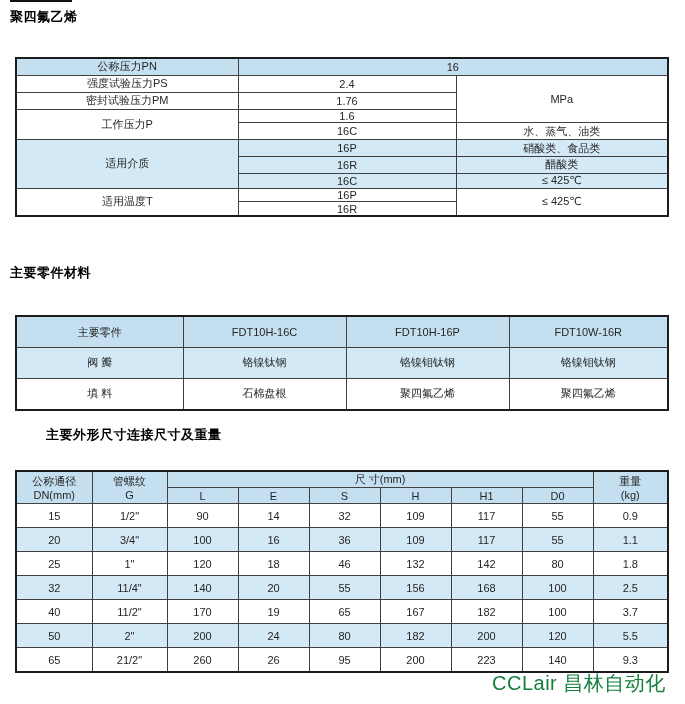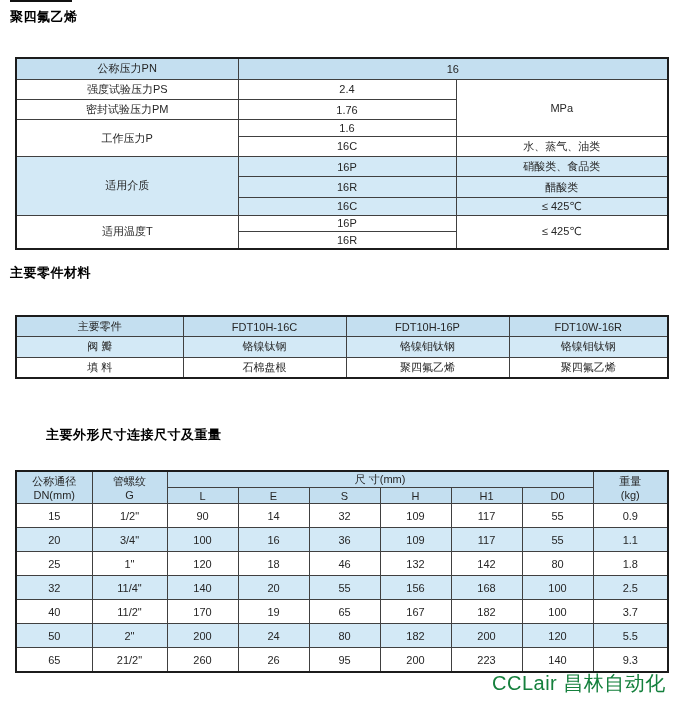--- a/index.html
+++ b/index.html
@@ -17,22 +17,22 @@
   #title2 { top:264px; }
   #title3 { top:426px;margin-left:36px; }
   table {
     position:absolute; left:15px; border-collapse:collapse; table-layout:fixed;
     border:2px solid #1c1c1c;
   }
   td {
     border:1px solid #404040; text-align:center; vertical-align:middle;
     font-size:11px; padding:0; overflow:hidden; white-space:nowrap;
   }
-  #perf-table  { top:57px;  width:652px; height:193px; }
-  #mat-table   { top:315px; width:652px; height:64px; }
+  #perf-table  { top:57px;  width:652px; height:160px; }
+  #mat-table   { top:315px; width:652px; height:96px; }
   #dim-table   { top:470px; width:652px; height:198px; }
   .hblue  { background:#c4dff0; }
   .sblue  { background:#d3e9f6; }
   .l2 { display:block; line-height:14px; }
   #watermark {
     position:absolute; left:492px; top:670px; font-size:20px; color:#15803d;
     white-space:nowrap; letter-spacing:0.5px;
   }
   #dim-table tr.hdr td { height:15px; }
   #dim-table tr.data td { height:23px; }

